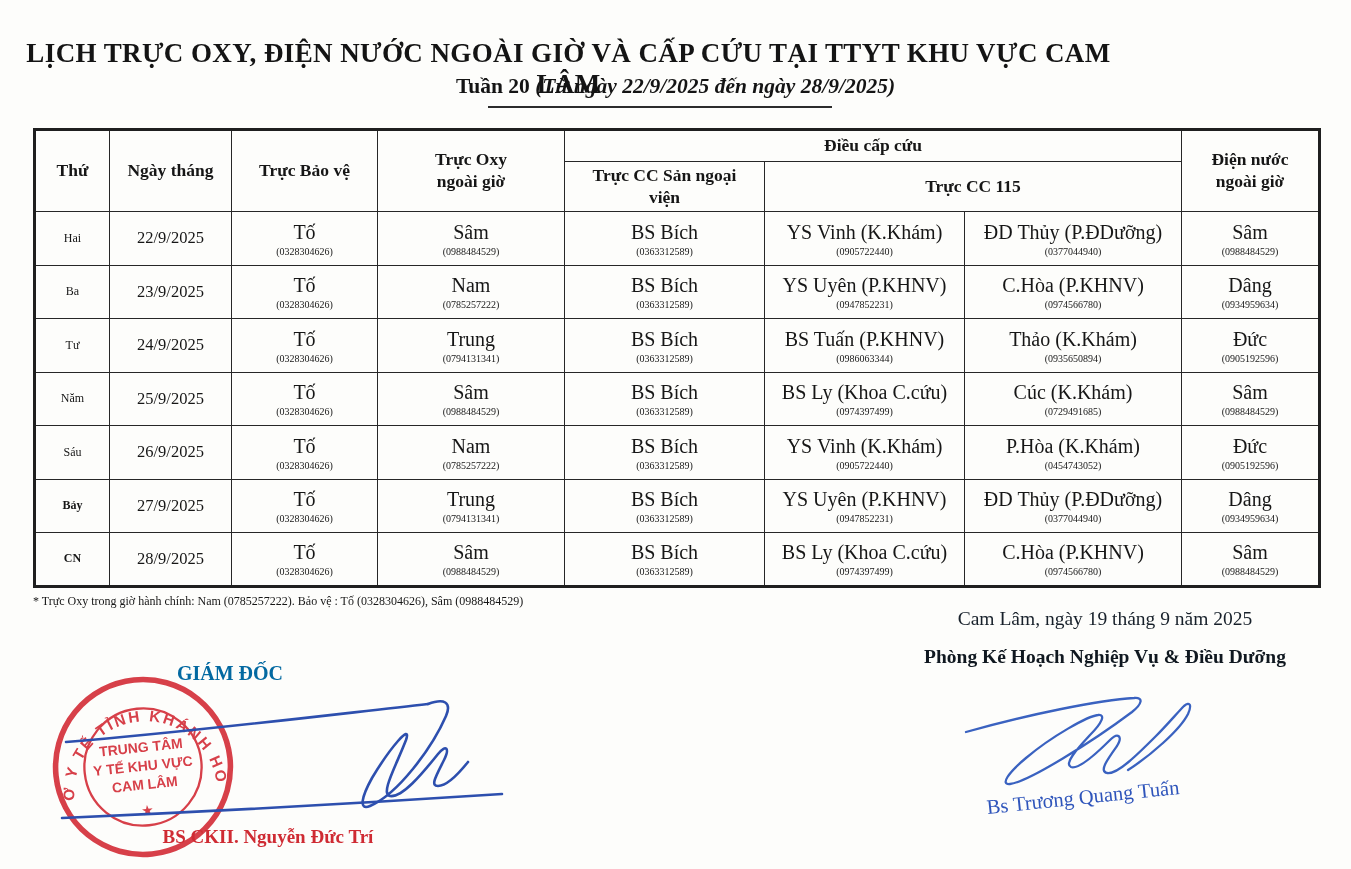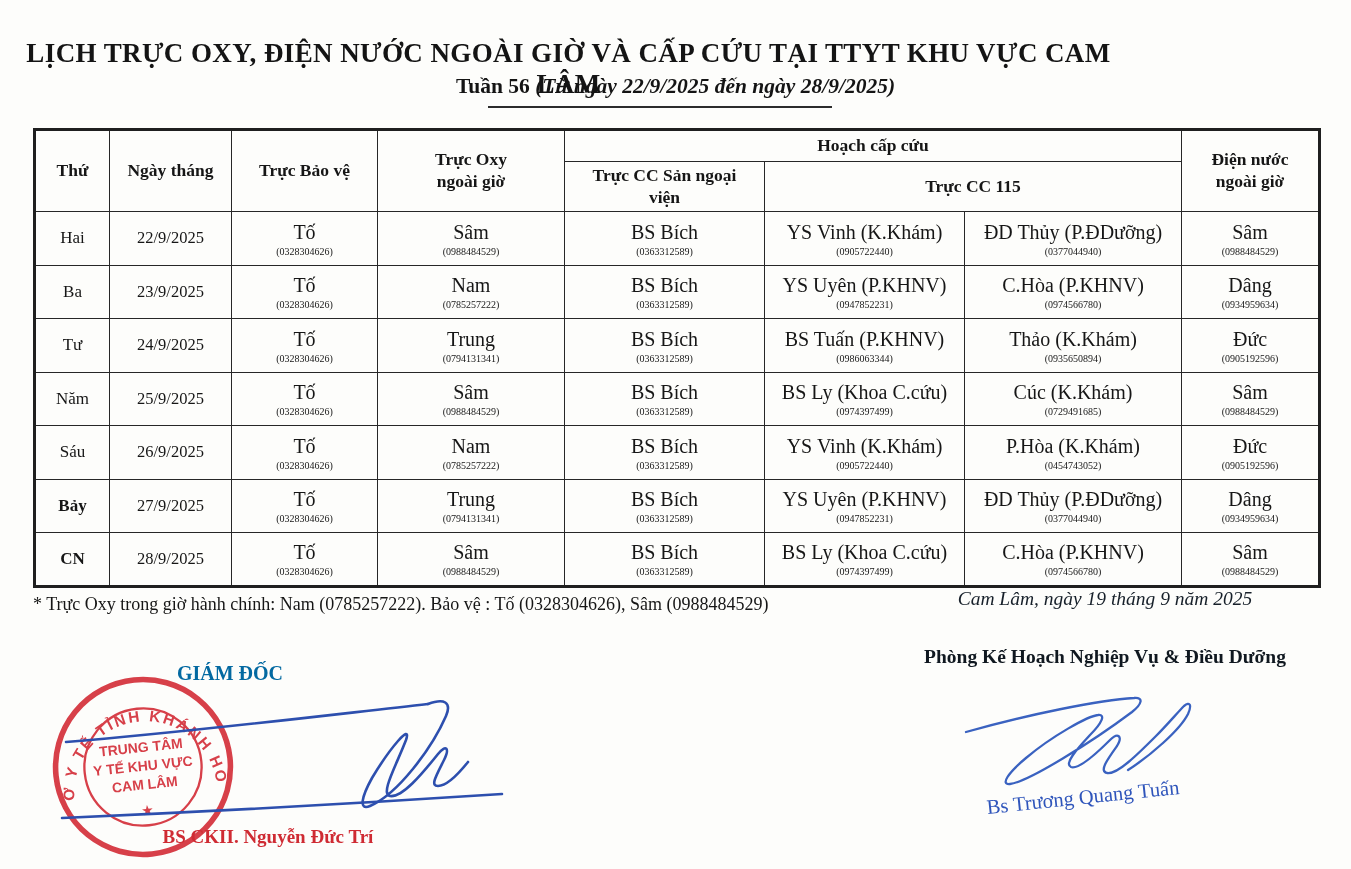--- a/index.html
+++ b/index.html
@@ -24,32 +24,32 @@
   table.sched{left:33px;top:128px;width:1285px;border-collapse:collapse;
     table-layout:fixed;position:absolute;background:transparent;}
   table.sched td,table.sched th{
     border:1px solid #272727;text-align:center;vertical-align:middle;
     padding:2px 3px;color:#161616;overflow:hidden;}
   table.sched{border:3px solid #1f1f1f;}
   table.sched thead th{font-size:17.5px;font-weight:bold;white-space:pre-line;line-height:1.25;}
   table.sched thead tr.h1{height:32px;}
   table.sched thead tr.h2{height:50px;}
   table.sched tbody tr{height:53.5px;}
-  td.day{font-size:17px;}
+  td.day{font-size:12px;}
   td.day.b{font-weight:bold;}
   td.date{font-size:16.5px;}
   td .nm{font-size:20px;line-height:1.3;white-space:nowrap;}
   td .ph{font-size:10px;line-height:1.3;white-space:nowrap;}
 
   
-  .footnote{left:33px;top:594px;width:1000px;font-size:18px;color:#161616;}
-
-  
-  .place-date{left:880px;top:588px;width:450px;text-align:center;
-    font-size:19.5px;font-style:italic;font-weight:normal;color:#17202a;}
+  .footnote{left:33px;top:594px;width:1000px;font-size:12px;color:#161616;}
+
+  
+  .place-date{left:880px;top:608px;width:450px;text-align:center;
+    font-size:19.5px;font-weight:normal;color:#17202a;}
   .department{left:880px;top:646px;width:450px;text-align:center;
     font-size:19.5px;font-weight:bold;color:#101820;}
 
   
   .director{left:130px;top:662px;width:200px;text-align:center;
     font-size:20px;font-weight:bold;color:#0369a1;}
   .signer-red{left:138px;top:826px;width:260px;text-align:center;
     font-size:19px;font-weight:bold;color:#cf2b33;}
 
   .signer-blue{left:968px;top:786px;width:230px;text-align:center;
@@ -58,21 +58,21 @@
   
   .stamp{left:50px;top:674px;width:186px;height:186px;transform:rotate(-6deg);opacity:.92;}
 
   .sig{pointer-events:none;}
 </style>
 </head>
 <body>
 
 <div class="abs title">LỊCH TRỰC OXY, ĐIỆN NƯỚC NGOÀI GIỜ VÀ CẤP CỨU TẠI TTYT KHU VỰC CAM LÂM</div>
 <div class="abs subtitle">
-  <span>Tuần 56 </span><span class="it">(Từ ngày 22/9/2025 đến ngày 28/9/2025)</span>
+  <span>Tuần 20 </span><span class="it">(Từ ngày 22/9/2025 đến ngày 28/9/2025)</span>
 </div>
 <div class="abs sub-underline"></div>
 
 <table class="sched">
   <colgroup>
     <col style="width:75px">
       <col style="width:122px">
       <col style="width:146px">
       <col style="width:187px">
     <col style="width:200px">
@@ -80,21 +80,21 @@
       <col style="width:217px">
       <col style="width:138px">
   </colgroup>
   <thead>
     <tr class="h1">
       <th rowspan="2">Thứ</th>
       <th rowspan="2">Ngày tháng</th>
       <th rowspan="2">Trực Bảo vệ</th>
       <th rowspan="2">Trực Oxy
 ngoài giờ</th>
-      <th colspan="3">Hoạch cấp cứu</th>
+      <th colspan="3">Điều cấp cứu</th>
       <th rowspan="2">Điện nước
 ngoài giờ</th>
     </tr>
     <tr class="h2">
       <th>Trực CC Sản ngoại
 viện</th>
       <th colspan="2">Trực CC 115</th>
     </tr>
   </thead>
   <tbody>

